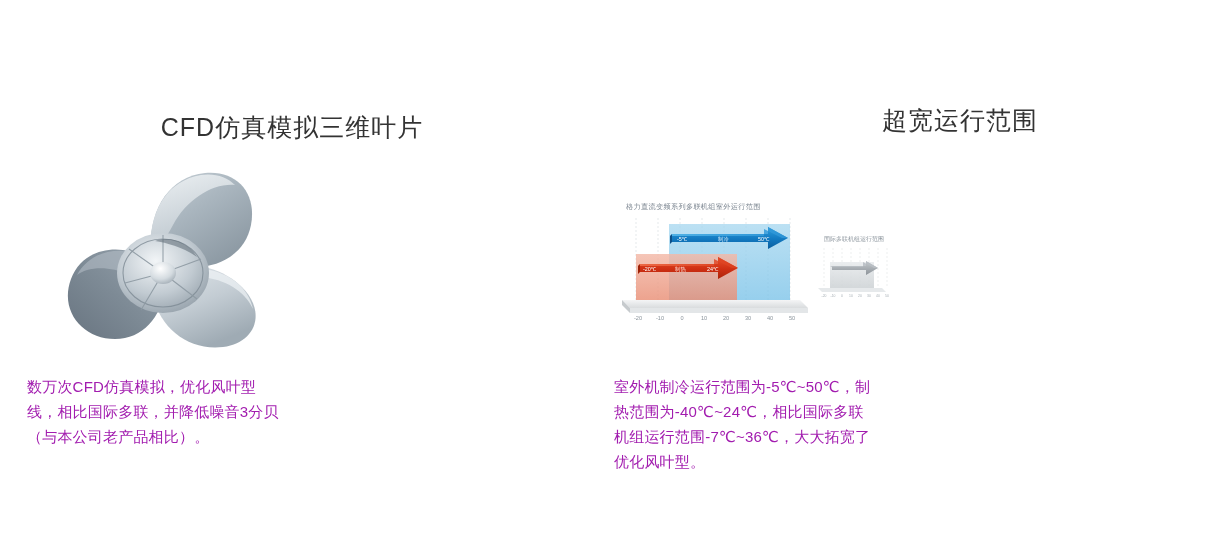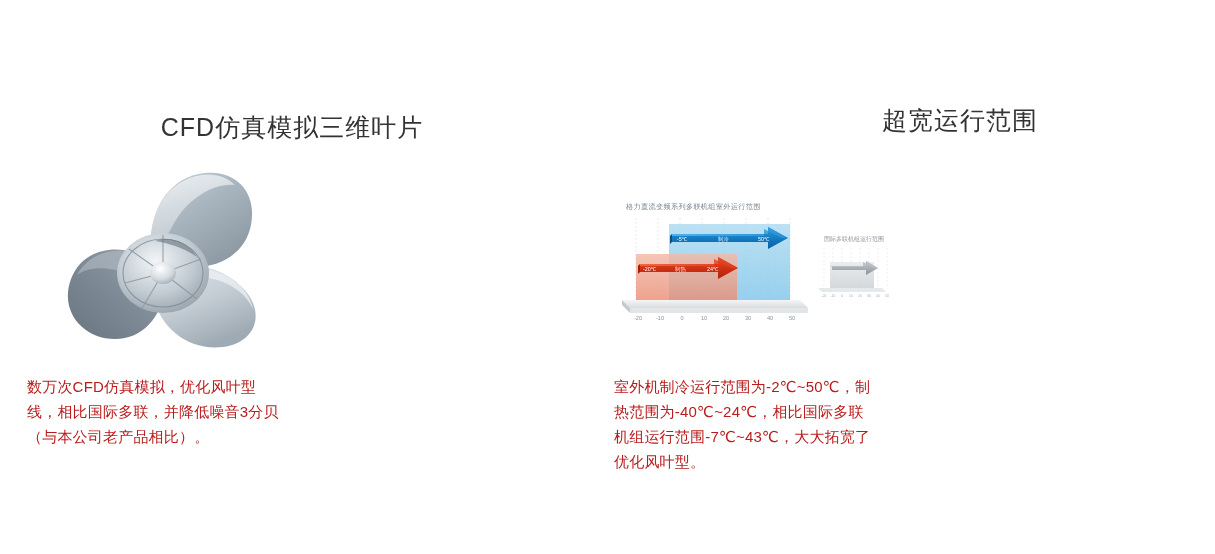--- a/index.html
+++ b/index.html
@@ -27,21 +27,21 @@
     letter-spacing: 1px;
     font-weight: 400;
     white-space: nowrap;
   }
   .col-left .feature-title  { top: 111px; left: -8px; }
   .col-right .feature-title { top: 104px; left: 282px; width: auto; }
 
   
   .feature-desc {
     position: absolute;
-    color: #b91c1c;
+    color: #a21caf;
     font-size: 15px;
     line-height: 25px;
     letter-spacing: 0.2px;
   }
   .col-left  .feature-desc { top: 374px; left: 27px; width: 300px; }
   .col-right .feature-desc { top: 374px; left: 14px; width: 300px; }
   .feature-desc p { margin: 0; white-space: nowrap; }
 
   
   .fan-wrap {
@@ -266,20 +266,20 @@
             <text x="248" y="101">20</text>
             <text x="257" y="101">30</text>
             <text x="266" y="101">40</text>
             <text x="275" y="101">50</text>
           </g>
         </g>
       </svg>
     </div>
 
     <div class="feature-desc">
-      <p>室外机制冷运行范围为-2℃~50℃，制</p>
+      <p>室外机制冷运行范围为-5℃~50℃，制</p>
       <p>热范围为-40℃~24℃，相比国际多联</p>
-      <p>机组运行范围-7℃~43℃，大大拓宽了</p>
+      <p>机组运行范围-7℃~36℃，大大拓宽了</p>
       <p>优化风叶型。</p>
     </div>
   </div>
 
 </div>
 
 </body></html>

